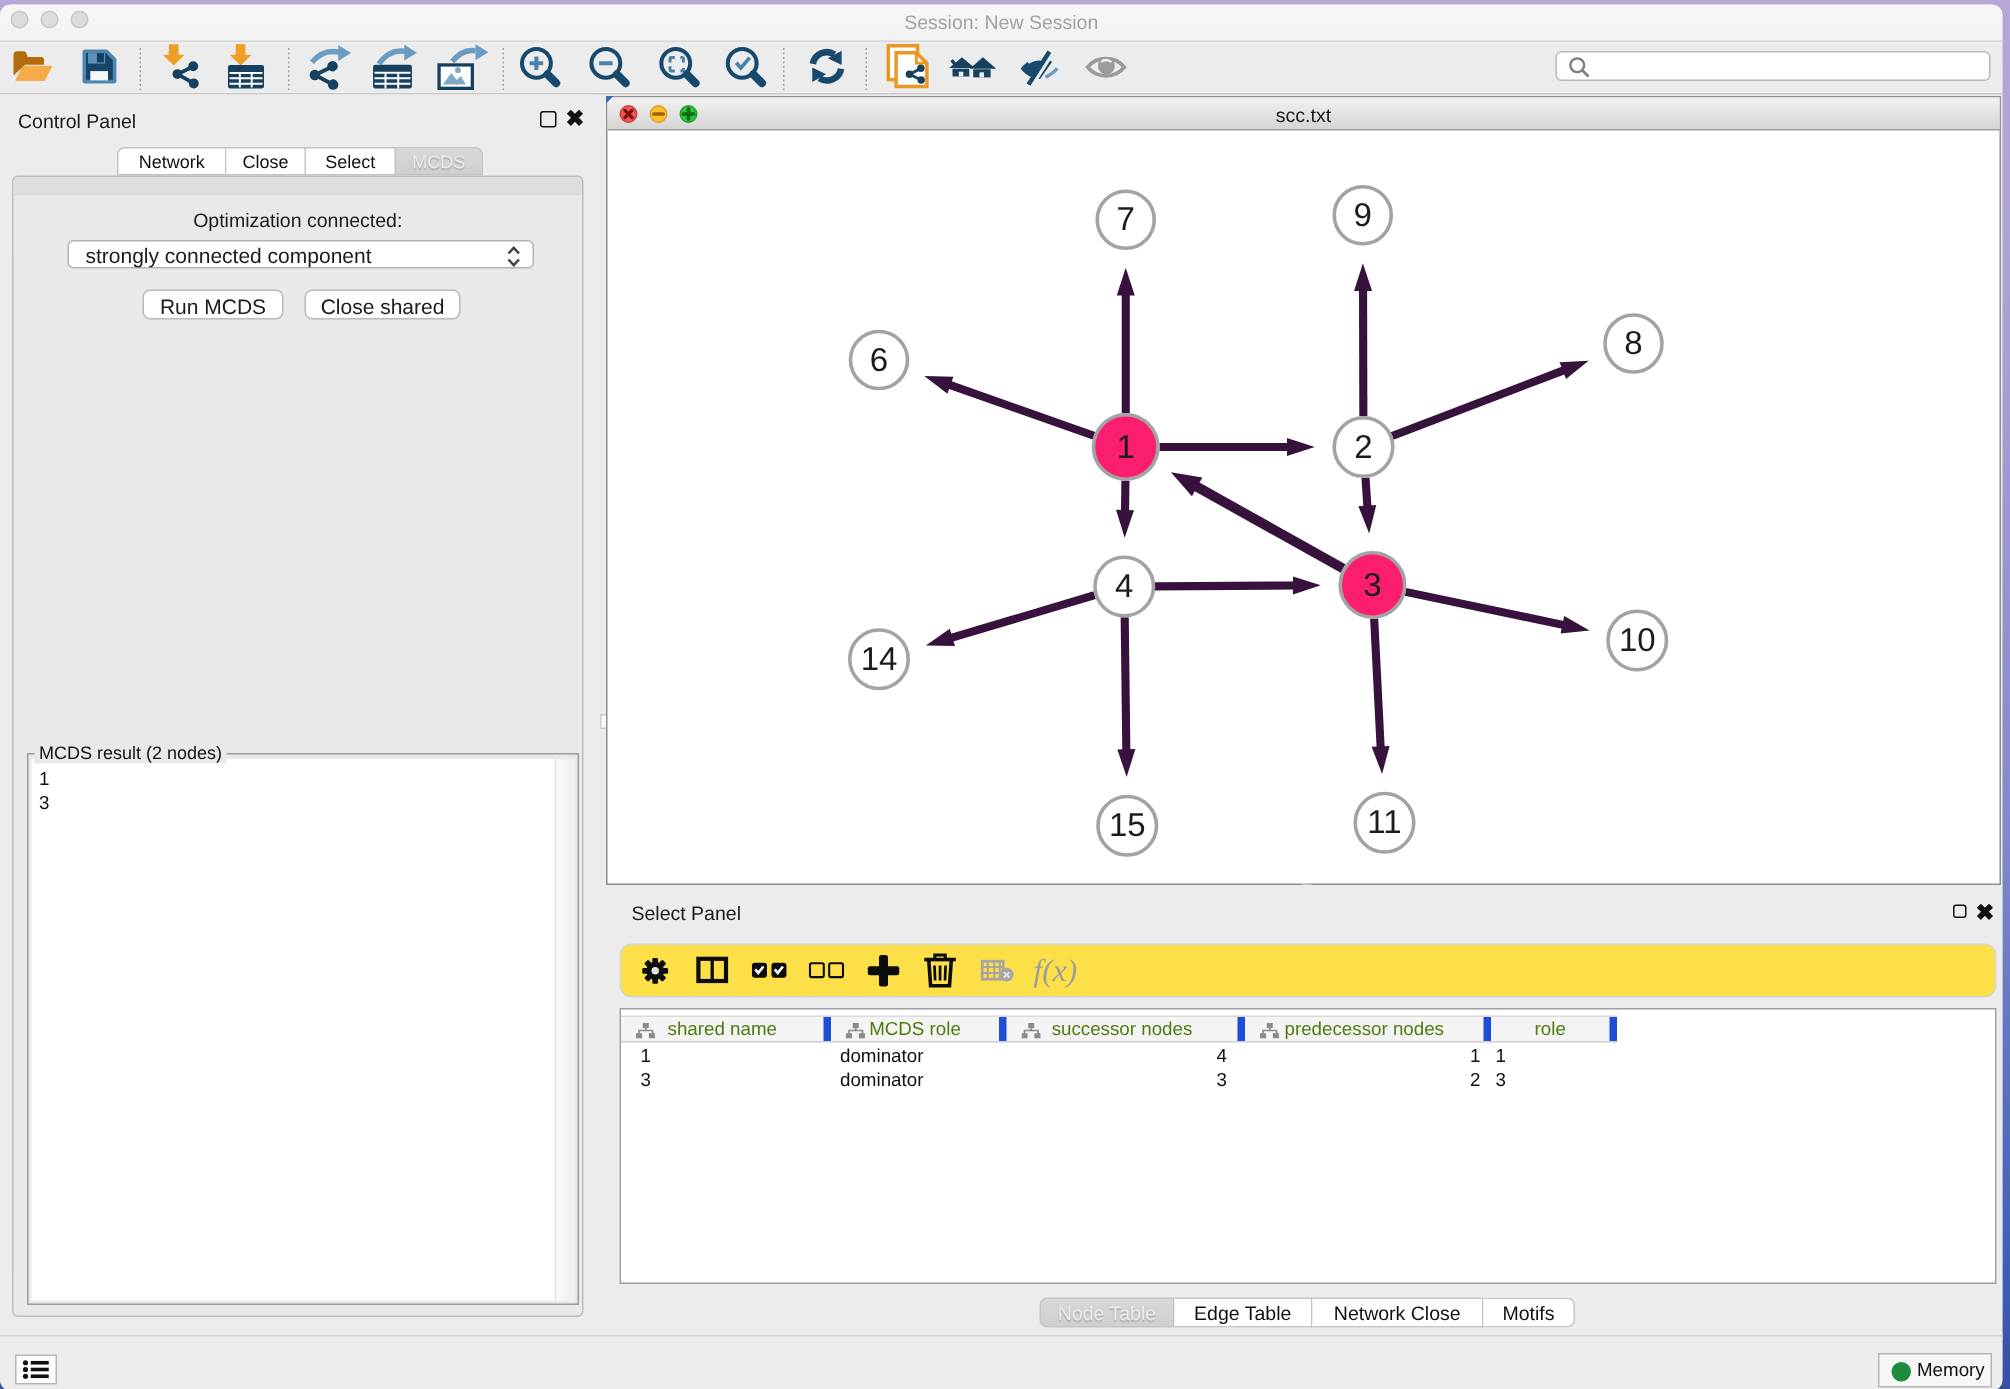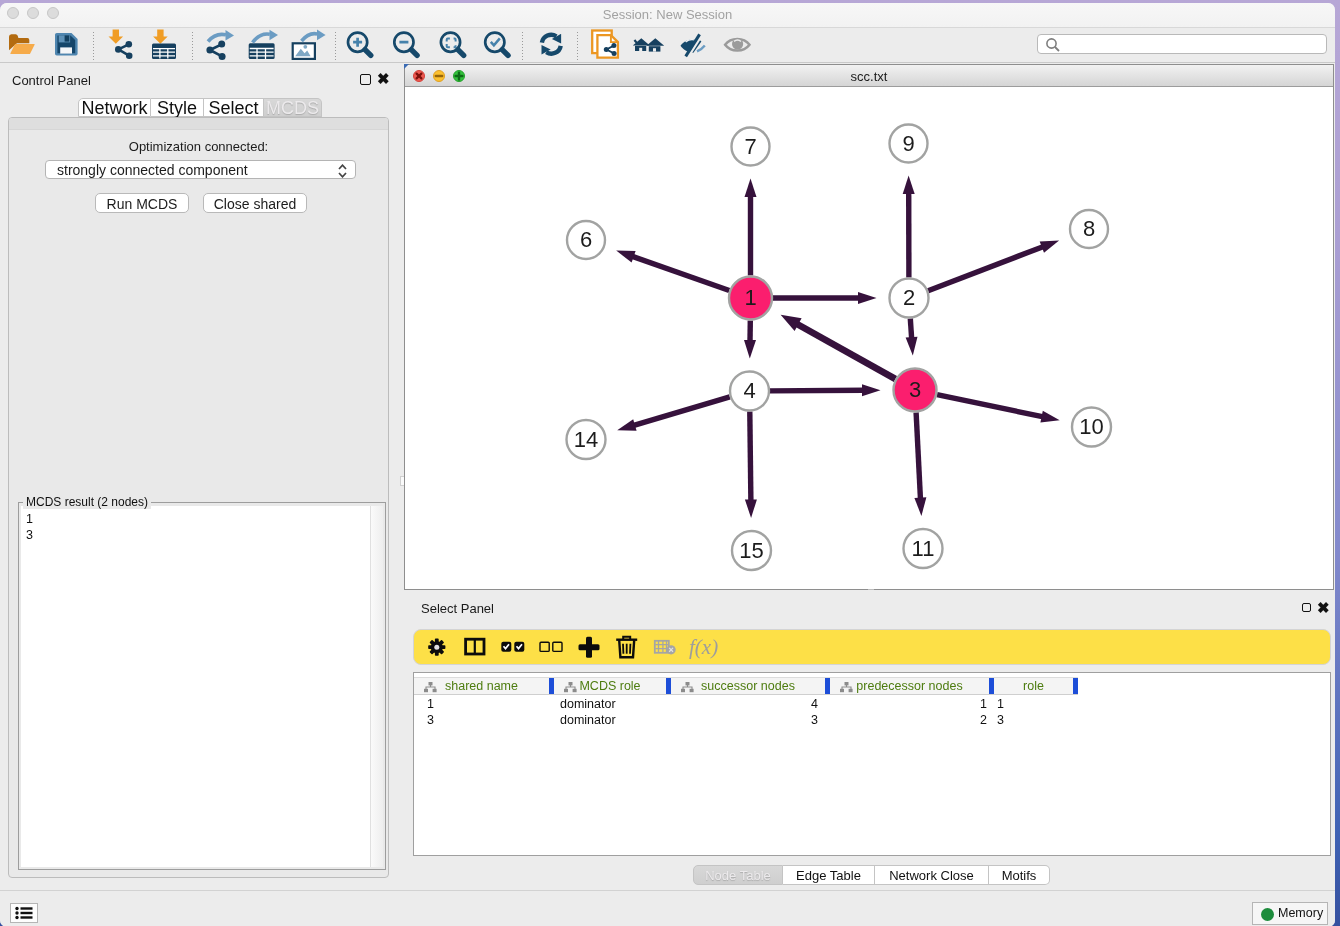--- a/index.html
+++ b/index.html
@@ -19,21 +19,21 @@
   background:#ececec; border-bottom:1px solid #c9c9c9; }
 .sep { position:absolute; top:4px; height:28px; width:1px;
   background-image:linear-gradient(#9a9a9a 33%, rgba(0,0,0,0) 0%);
   background-size:1px 3px; }
 #searchbox { position:absolute; left:1037px; top:6px; width:290px; height:20px;
   background:#fff; border:1px solid #b9b9b9; border-radius:4px; }
 
 #ctrlpanel { position:absolute; left:0; top:60px; width:396px; height:827px; background:#ececec; }
 #cp-title { position:absolute; left:12px; top:10px; font-size:13px; color:#1a1a1a; }
 .tabrow { position:absolute; display:flex; }
-.tab { font-size:18px; color:#111; background:#fff; border:1px solid #c4c4c4;
+.tab { font-size:12px; color:#111; background:#fff; border:1px solid #c4c4c4;
   height:19px; line-height:18px; padding:0; text-align:center; }
 .tab.sel { background:linear-gradient(#d8d8d8,#cfcfcf); color:#eceaec;
   text-shadow:0 1px 1px #aaa; }
 #cp-body { position:absolute; left:8px; top:54px; width:381px; height:761px;
   border:1px solid #bcbcbc; border-radius:4px; background:#e9e9e9; }
 #cp-body:before { content:""; position:absolute; left:0; top:0; width:100%; height:11px;
   background:#dedede; border-radius:3px 3px 0 0; border-bottom:1px solid #d6d6d6; }
 #optlabel { position:absolute; left:0; top:21px; width:100%; text-align:center;
   font-size:13px; color:#1c1c1c; }
 #combo { position:absolute; left:36px; top:42px; width:311px; height:19px;
@@ -225,21 +225,21 @@
         <path d="M 10,10 L 14,14" stroke="#7e7e7e" stroke-width="1.8"></path>
       </svg>
     </div>
   </div>
   <div id="ctrlpanel">
     <div id="cp-title">Control Panel</div>
     <div class="paneico flico" style="left:360px;"></div>
     <div class="paneico clico" style="left:377px; top:7px;">✖</div>
     <div class="tabrow" style="left:78px; top:35px;">
       <div class="tab" style="width:73px; border-radius:5px 0 0 0;">Network</div>
-      <div class="tab" style="width:53px; border-left:none;">Style</div>
+      <div class="tab" style="width:53px; border-left:none;">Close</div>
       <div class="tab" style="width:60px; border-left:none;">Select</div>
       <div class="tab sel" style="width:58px; border-left:none; border-radius:0 5px 0 0;">MCDS</div>
     </div>
     <div id="cp-body">
       <div id="optlabel">Optimization connected:</div>
       <div id="combo">strongly connected component<svg width="11" height="14" viewBox="0 0 11 14" style="position:absolute;right:7px;top:3px;">
             <path d="M 2,5 L 5.5,1.2 L 9,5 M 2,9 L 5.5,12.8 L 9,9" fill="none" stroke="#444" stroke-width="1.7"></path>
           </svg></div>
       <div class="btn" style="left:86px; width:94px;">Run MCDS</div>
       <div class="btn" style="left:194px; width:104px;">Close shared</div>

